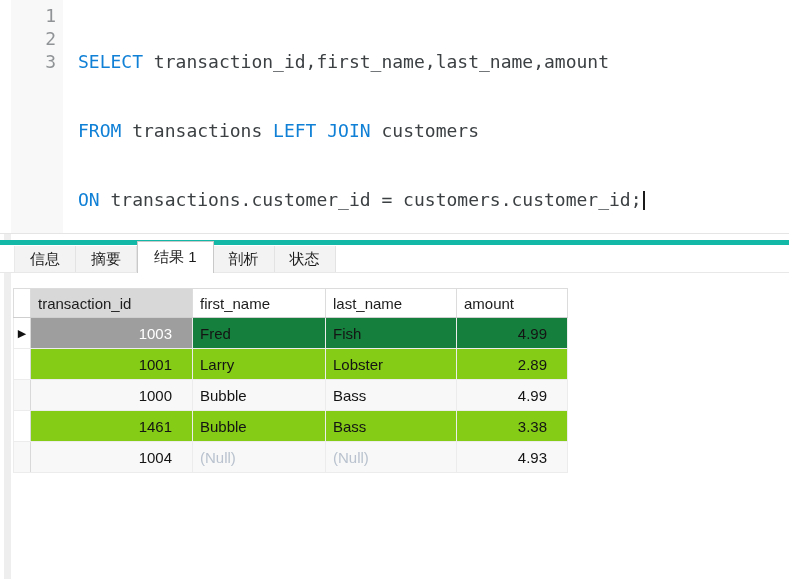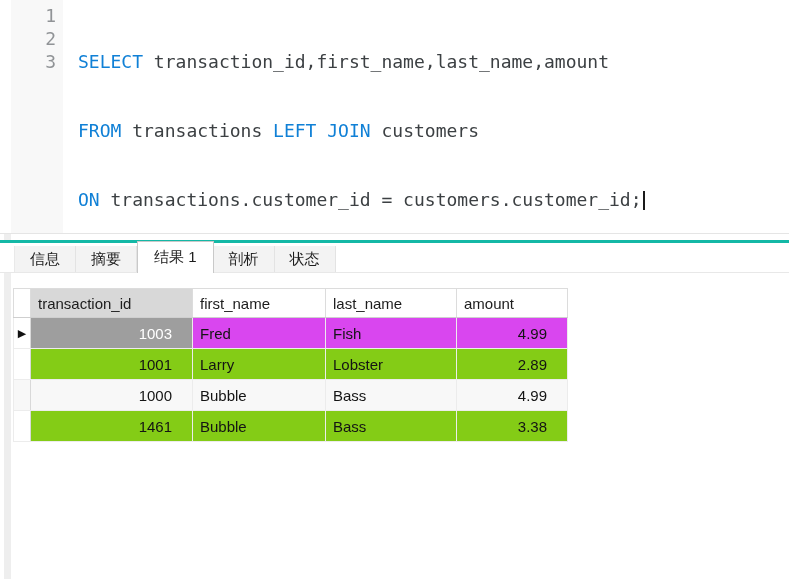--- a/index.html
+++ b/index.html
@@ -16,21 +16,21 @@
     font-family:"DejaVu Sans Mono",monospace;font-size:18px;line-height:23px;color:#909396;
     text-align:right;box-sizing:border-box;padding:4px 7px 0 0;}
   .code{position:absolute;left:63px;top:0;right:0;height:233px;
     font-family:"DejaVu Sans Mono",monospace;font-size:18px;line-height:23px;color:#3c4043;
     padding:4px 0 0 15px;white-space:pre;}
   .code-line{height:23px;}
   .kw{color:#1080d6;}
   .caret{display:inline-block;width:2px;height:19px;background:#1a1a1a;vertical-align:text-bottom;margin-left:1px;}
   
   .tabbar{position:absolute;left:0;top:240px;width:789px;height:33px;background:#ffffff;
-    border-top:3px solid #14b8a6;border-bottom:1px solid #e8e8e8;
+    border-top:5px solid #14b8a6;border-bottom:1px solid #e8e8e8;
     display:flex;align-items:flex-end;padding-left:14px;box-sizing:border-box;}
   .tab{height:26px;line-height:26px;padding:0 15px;background:#f3f3f3;border-right:1px solid #e3e3e3;
     font-size:15px;color:#1d1d1d;white-space:nowrap;}
   .tab.first{border-left:1px solid #e9e9e9;}
   .tab.active{height:31px;line-height:29px;background:#ffffff;border:1px solid #c9c9c9;border-bottom:none;
     margin-bottom:-1px;position:relative;z-index:2;padding:0 16px;}
   
   .grid{position:absolute;left:13px;top:280px;border-collapse:collapse;table-layout:fixed;
     font-size:15px;color:#141414;background:#fff;margin-top:8px;}
   .grid col.c-mark{width:17px;}
@@ -41,21 +41,21 @@
   .grid th{height:28px;background:#ffffff;font-weight:normal;text-align:left;
     padding:0 7px;border:1px solid #dcdcdc;border-bottom:1px solid #cfcfcf;color:#1c1c1c;
     overflow:hidden;white-space:nowrap;}
   .grid th.corner{padding:0;}
   .grid th.sel-col{background:#d8d8d8;}
   .grid td{height:30px;padding:0 7px;border:1px solid #ececec;overflow:hidden;white-space:nowrap;background:#84cc16;}
   .grid td.mark{padding:0;text-align:center;border-right:1px solid #d9d9d9;background:#ffffff;
     font-size:11px;color:#111111;}
   .grid td.num{text-align:right;padding-right:20px;}
   .grid tr.stripe td{background:#f8f8f8;}
-  .grid tr.sel td{background:#d946ef;}
+  .grid tr.sel td{background:#15803d;}
   .grid tr.sel td.mark{background:#ffffff;}
   .grid tr.sel td.selcell{background:#9e9e9e;color:#ffffff;}
   .grid td.nullv{color:#b9c2ce;}
 </style>
 </head>
 <body>
 
 <div class="screen">
 
   <div class="left-strip"></div>
@@ -121,16 +121,23 @@
         <td>Bass</td>
         <td class="num">4.99</td>
       </tr>
       <tr>
         <td class="mark"></td>
         <td class="num">1461</td>
         <td>Bubble</td>
         <td>Bass</td>
         <td class="num">3.38</td>
       </tr>
+      <tr class="stripe">
+        <td class="mark"></td>
+        <td class="num">1004</td>
+        <td class="nullv">(Null)</td>
+        <td class="nullv">(Null)</td>
+        <td class="num">4.93</td>
+      </tr>
     </tbody>
   </table>
 
 </div>
 
 </body></html>

